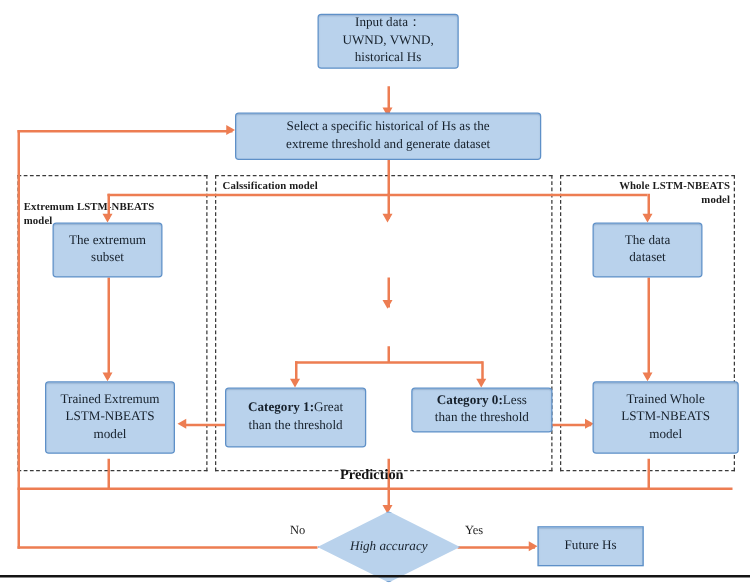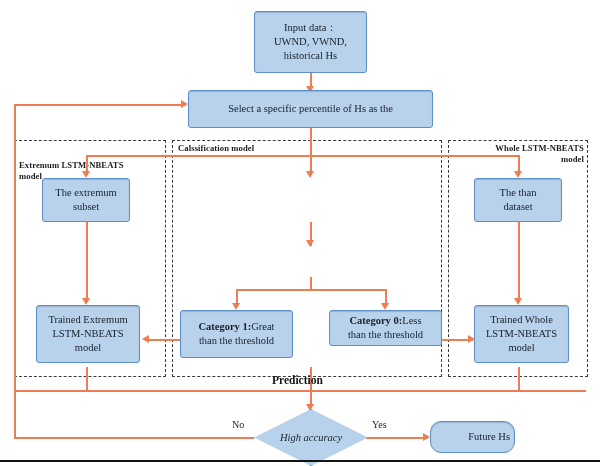--- a/index.html
+++ b/index.html
@@ -6,21 +6,21 @@
   body{width:600px;height:466px;overflow:hidden;
        font-family:"Liberation Serif", serif;color:#1c1c1c;}
   #stage{position:relative;width:600px;height:466px;background:#fff;}
 
   
   .box{position:absolute;box-sizing:border-box;
        background:#b9d2ec;border:1px solid #5e90c8;border-radius:3px;
        display:flex;align-items:center;justify-content:center;text-align:center;
        font-size:10.5px;line-height:1.32;color:#16202b;padding:2px 4px;
        box-shadow:0 1px 1px rgba(90,120,160,.35) inset;}
-  .box.sq{border-radius:11px;justify-content:flex-end;}
+  .box.sq{border-radius:0;}
 
   
   .diamond{position:absolute;font-style:italic;}
   .diamond .shape{position:absolute;inset:0;
        background:#b9d2ec;border:1px solid #5e90c8;
        clip-path:polygon(50% 0,100% 50%,50% 100%,0 50%);}
   .diamond .txt{position:absolute;inset:0;display:flex;align-items:center;
        justify-content:center;font-size:10.5px;color:#16202b;}
 
   
@@ -119,45 +119,46 @@
   <div class="ar rt" style="left:423px;top:433px;"></div>
 
   <div class="ln h" style="left:14px;top:437px;width:240px;"></div>
   <div class="ln v" style="left:14px;top:104px;height:335px;"></div>
   <div class="ln h" style="left:14px;top:104px;width:172px;"></div>
   <div class="ar rt" style="left:181px;top:100px;"></div>
 
   <div class="edgelab" style="left:218px;top:419px;margin-left:14px;">No</div>
   <div class="edgelab" style="left:372px;top:419px;">Yes</div>
 
-  <div class="box" style="left:254px;top:11px;width:113px;height:62px;">
+  <div class="box" style="left:254px;top:11px;width:113px;height:44px;">
     <div>
       <span>Input data：</span><br>
       <span>UWND, VWND,</span><br>
       <span>historical Hs</span>
     </div>
   </div>
 
   <div class="box" style="left:188px;top:90px;width:245px;height:38px;">
     <div>
-      <span>Select a specific percentile of Hs as the</span><br>
+      <span>Select a specific historical of Hs as the</span><br>
+      <span>extreme threshold and generate dataset</span>
     </div>
   </div>
 
   <div class="box" style="left:42px;top:178px;width:88px;height:44px;">
     <div>
       <span>The extremum</span><br>
       <span>subset</span>
     </div>
   </div>
 
 
   <div class="box" style="left:474px;top:178px;width:88px;height:44px;">
     <div>
-      <span>The than</span><br>
+      <span>The data</span><br>
       <span>dataset</span>
     </div>
   </div>
 
 
   <div class="box" style="left:180px;top:310px;width:113px;height:48px;">
     <div>
       <span class="bold">Category 1:</span><span>Great</span><br>
       <span>than the threshold</span>
     </div>
@@ -171,21 +172,21 @@
   </div>
 
   <div class="box" style="left:36px;top:305px;width:104px;height:58px;">
     <div>
       <span>Trained  Extremum</span><br>
       <span>LSTM-NBEATS</span><br>
       <span>model</span>
     </div>
   </div>
 
-  <div class="box" style="left:474px;top:305px;width:95px;height:58px;">
+  <div class="box" style="left:474px;top:305px;width:117px;height:58px;">
     <div>
       <span>Trained Whole</span><br>
       <span>LSTM-NBEATS</span><br>
       <span>model</span>
     </div>
   </div>
 
   <div class="diamond" style="left:254px;top:409px;width:114px;height:57px;">
     <div class="shape"></div>
     <div class="txt">High accuracy</div>

